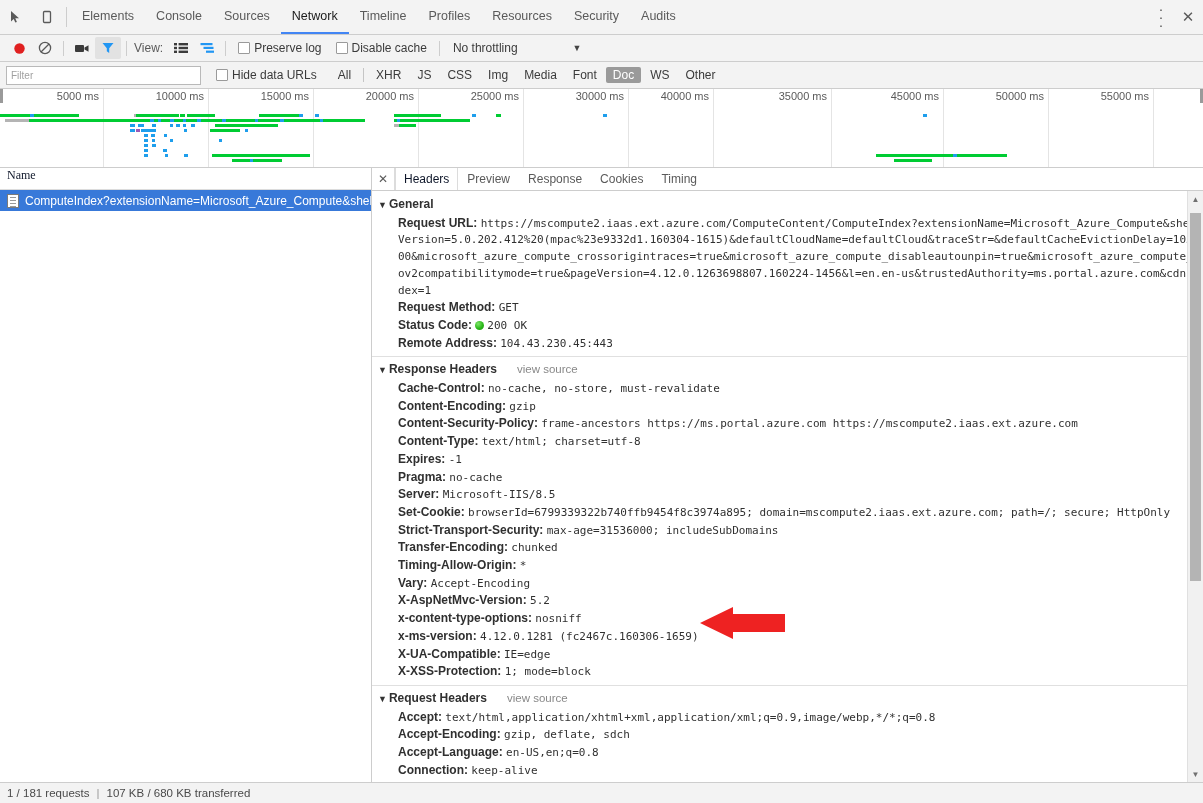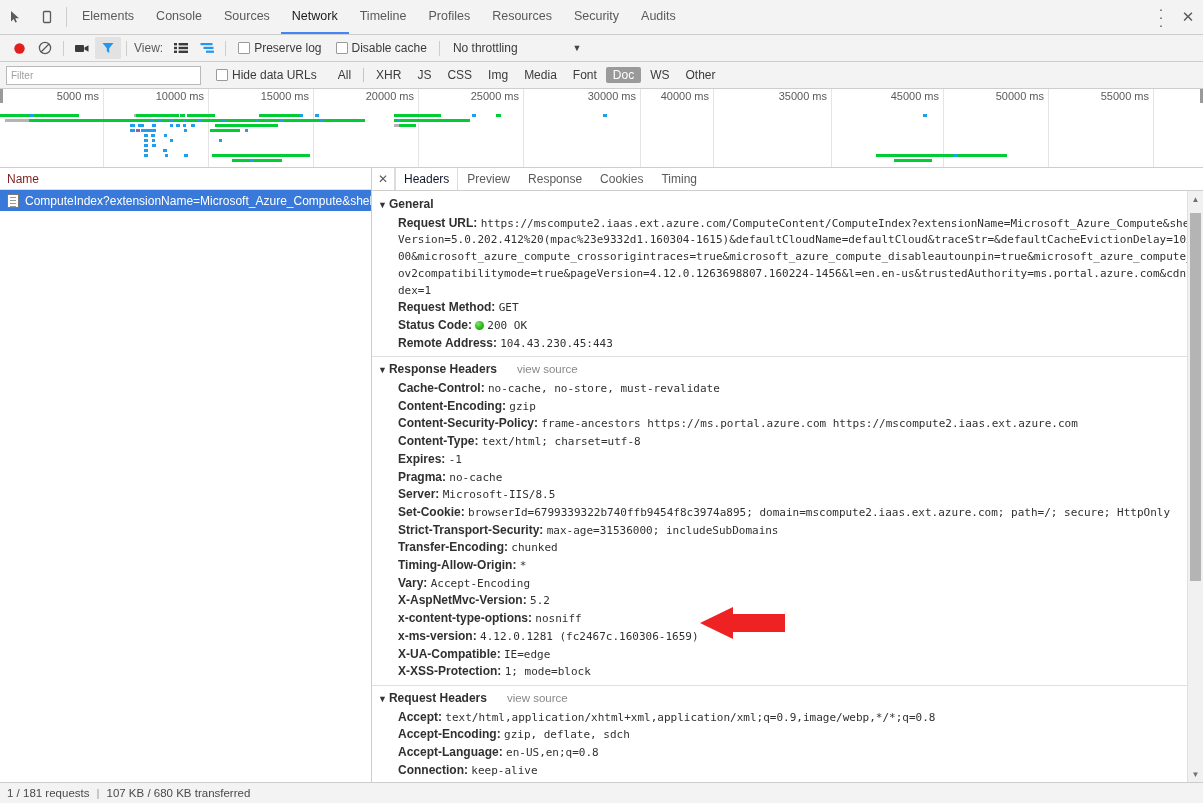--- a/index.html
+++ b/index.html
@@ -99,23 +99,23 @@
 
   
   .main { flex: 1; display: flex; min-height: 0; }
   .left-pane {
     width: 372px; min-width: 372px;
     border-right: 1px solid #cdcdcd;
     display: flex; flex-direction: column;
     background: #fff;
   }
   .lp-header {
-    height: 22px; min-height:22px; display: flex; align-items: center;
-    padding-left: 7px; font-size: 12px; color: #7f1d1d;
-    background: #fff; border-bottom: 1px solid #dcdcdc;
+    height: 22px; min-height:22px; display: flex; 
+    padding-left: 7px; font-size: 12px; color: #0f172a;
+    background: #fff; border-bottom: 1px solid #dcdcdc; font-family: Liberation Serif, serif;
   }
   .lp-list { flex: 1; overflow: hidden; }
   .lp-row {
     height: 21px; display: flex; align-items: center;
     padding-left: 7px; font-size: 12px;
     background: #3879d9; color: #fff; cursor: pointer;
     white-space: nowrap; overflow: hidden;
   }
   .file-icon {
     width: 12px; height: 14px; margin-right: 6px; flex: none;
@@ -329,21 +329,21 @@
         </div>
         <div class="ov-tick" style="left: 0px; width: 314px;">
           <span>15000 ms</span>
         </div>
         <div class="ov-tick" style="left: 0px; width: 419px;">
           <span>20000 ms</span>
         </div>
         <div class="ov-tick" style="left: 0px; width: 524px;">
           <span>25000 ms</span>
         </div>
-        <div class="ov-tick" style="left: 12px; width: 629px;">
+        <div class="ov-tick" style="left: 0px; width: 629px;">
           <span>30000 ms</span>
         </div>
         <div class="ov-tick" style="left: 16px; width: 816px;">
           <span>35000 ms</span>
         </div>
         <div class="ov-tick" style="left: 0px; width: 714px;">
           <span>40000 ms</span>
         </div>
         <div class="ov-tick" style="left: 0px; width: 944px;">
           <span>45000 ms</span>

